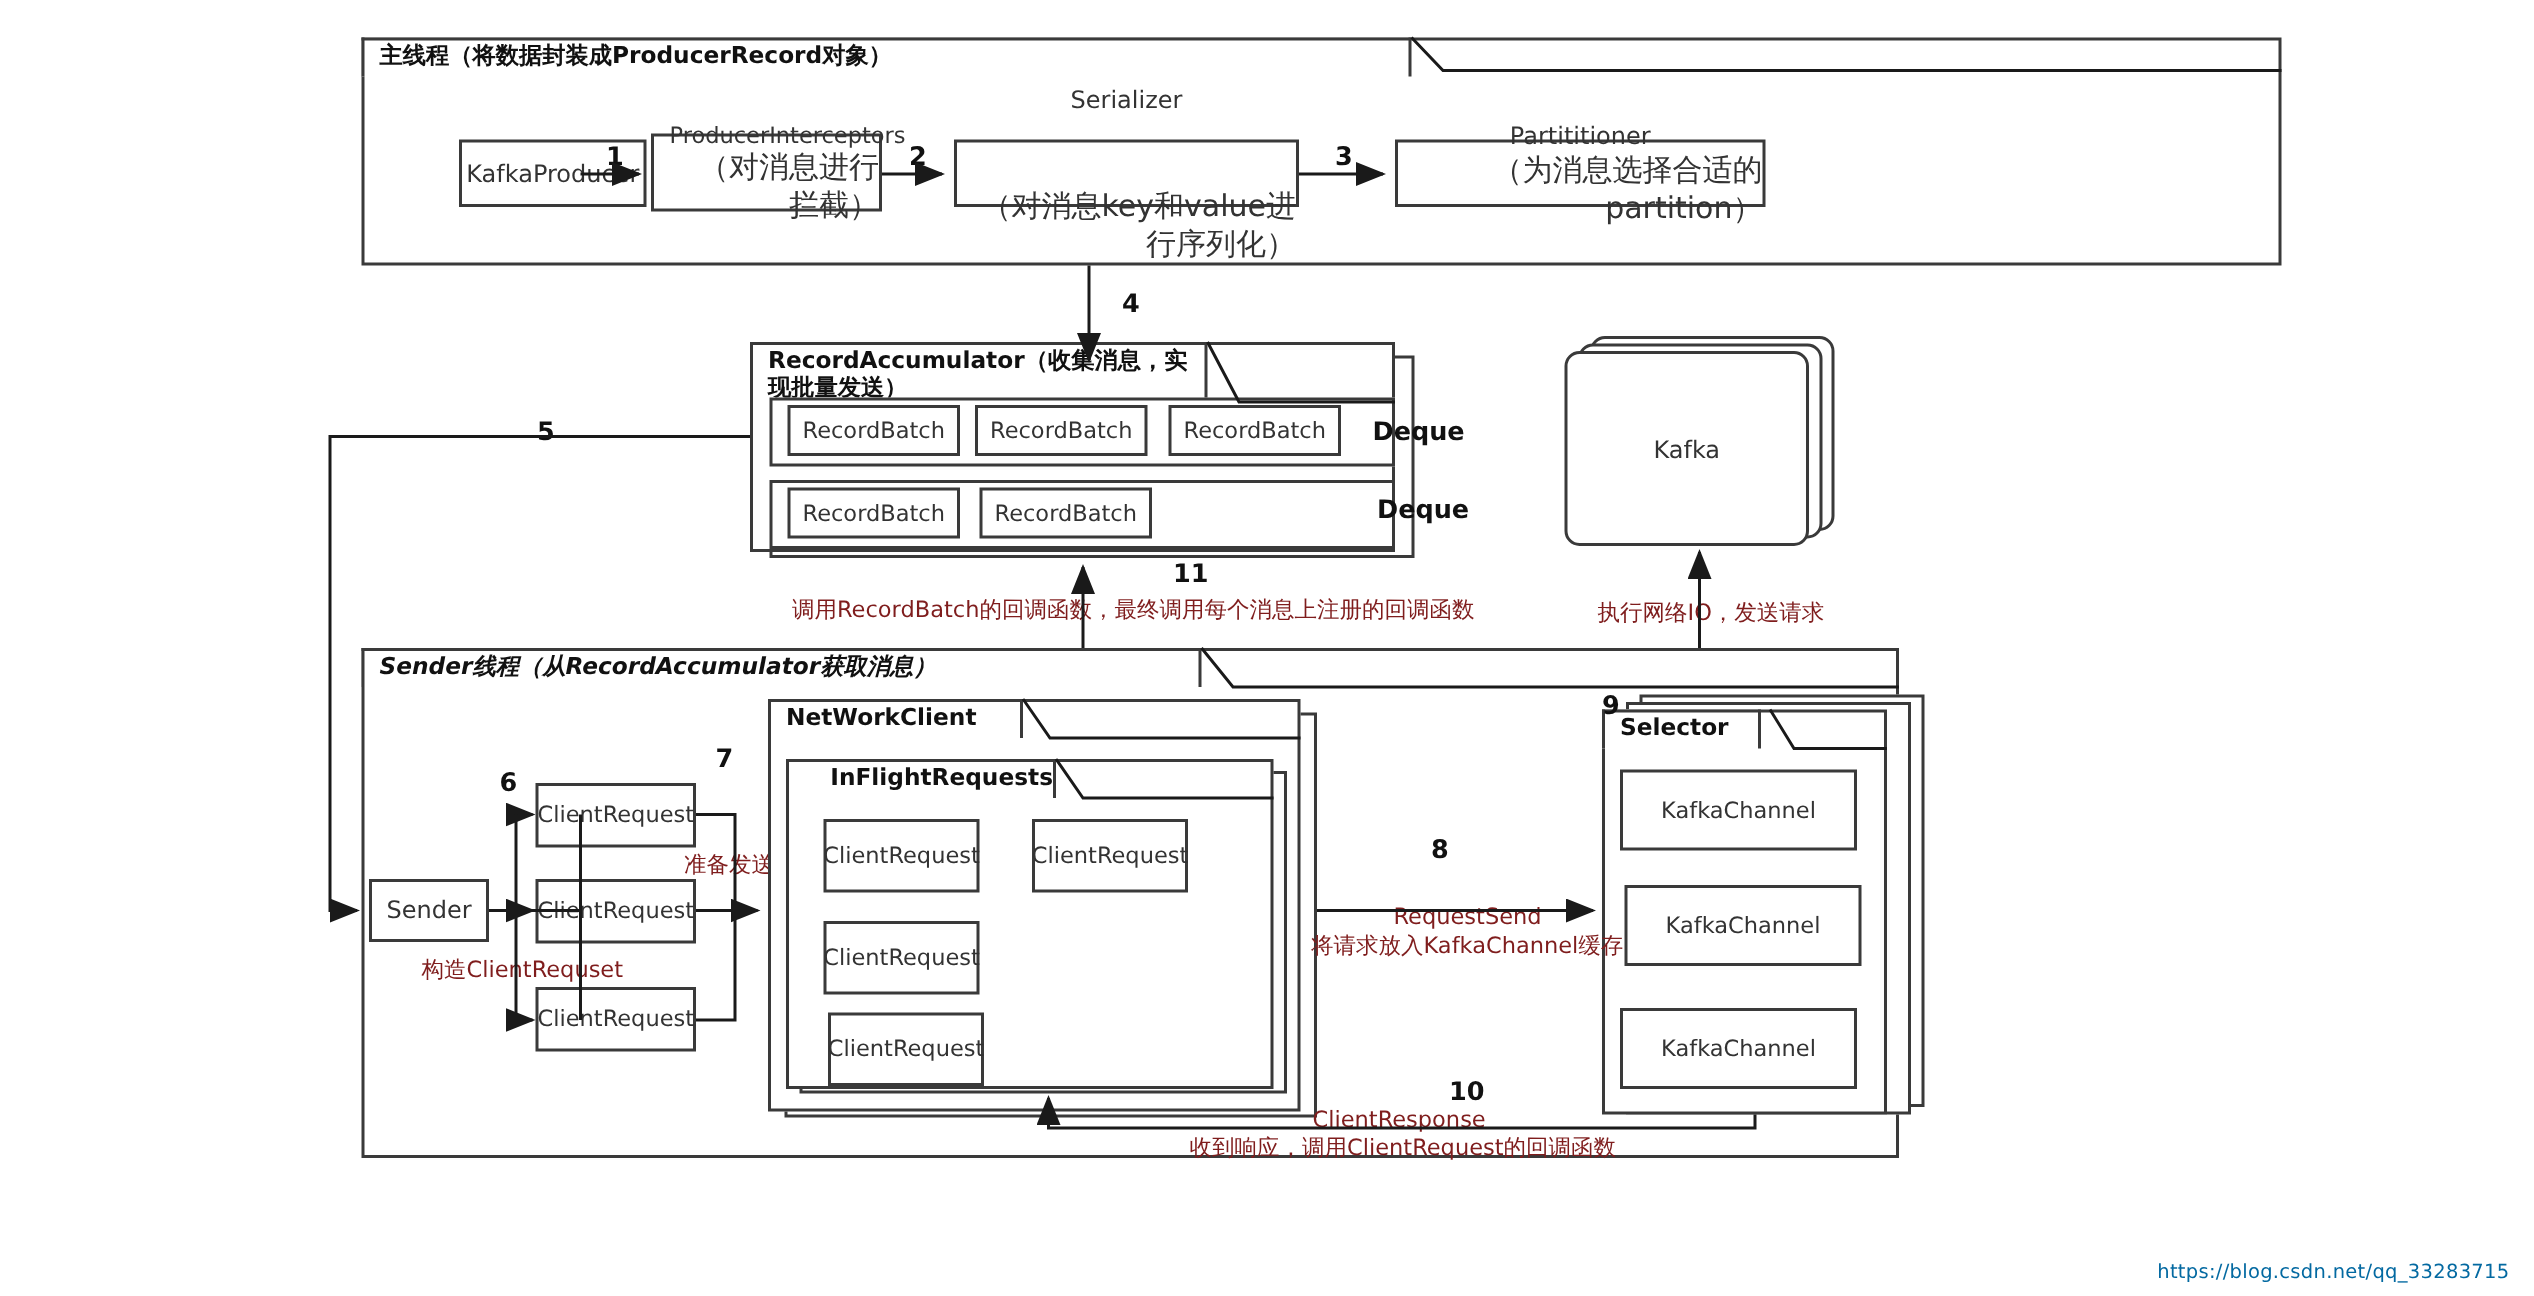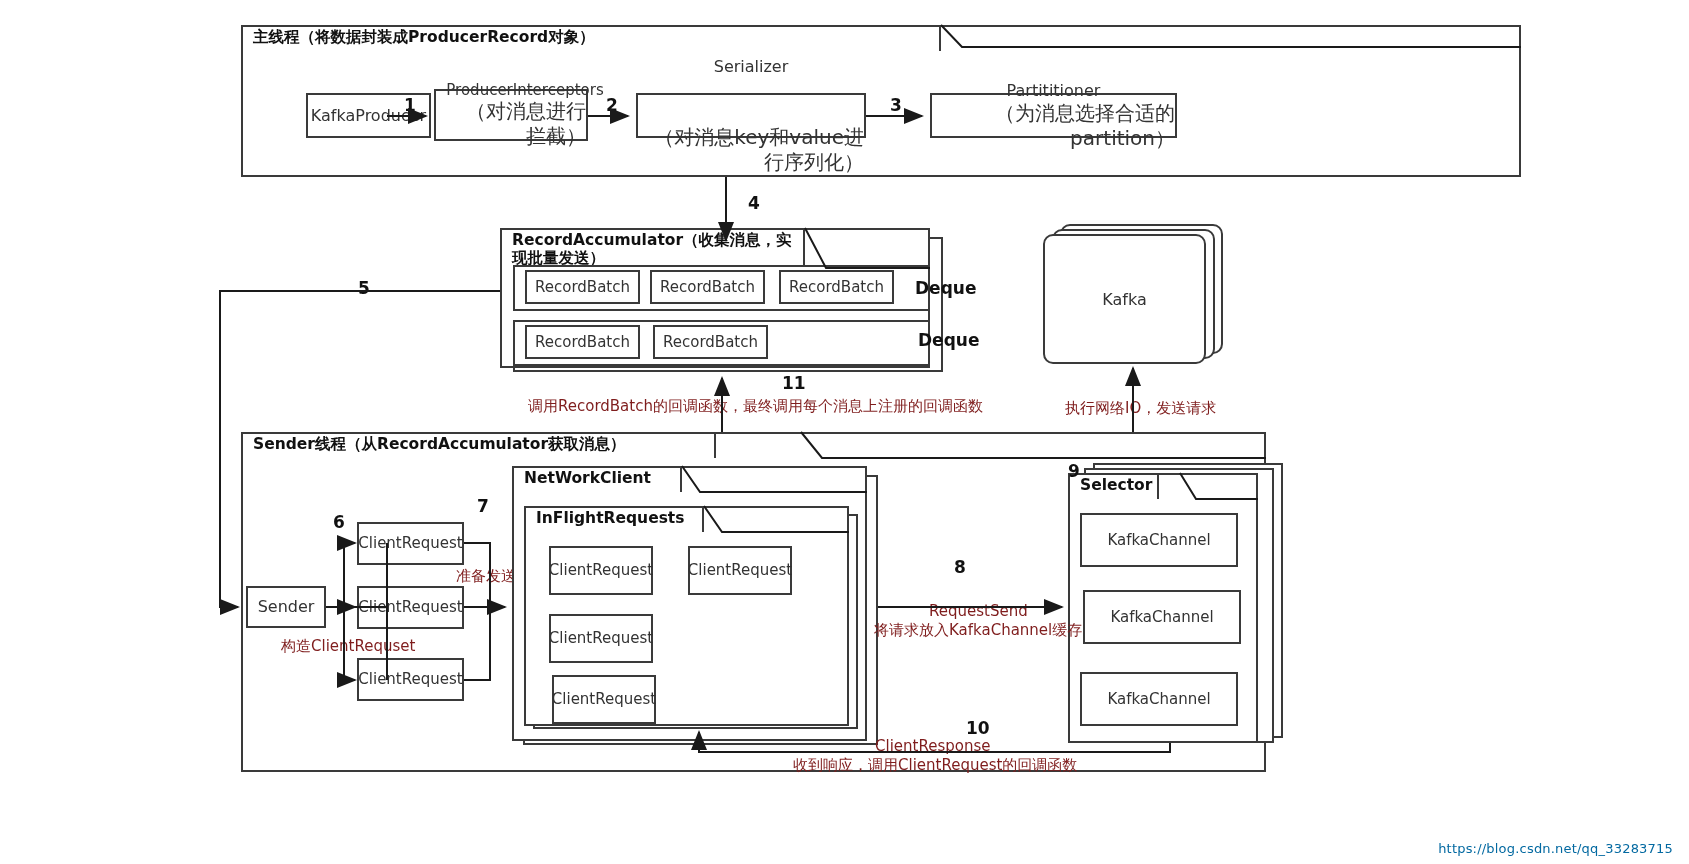--- a/index.html
+++ b/index.html
@@ -168,21 +168,21 @@
   <div class="lbl" style="left:528px;top:396px;">调用RecordBatch的回调函数，最终调用每个消息上注册的回调函数</div>
 
   <div class="abs rnode" style="left:1060px;top:224px;width:163px;height:130px;"></div>
   <div class="abs rnode" style="left:1052px;top:229px;width:163px;height:130px;"></div>
   <div class="abs rnode" style="left:1043px;top:234px;width:163px;height:130px;">
     <span>Kafka</span>
   </div>
   <div class="lbl" style="left:1065px;top:398px;">执行网络IO，发送请求</div>
 
   <div class="abs grp" style="left:241px;top:432px;width:1025px;height:340px;"></div>
-  <div class="grp-title" style="left:241px;top:432px;width:475px;">
+  <div class="grp-title" style="left:241px;top:432px;width:560px;font-style:italic;">
     <span>Sender线程（从RecordAccumulator获取消息）</span>
   </div>
 
   <div class="abs node" style="left:246px;top:586px;width:80px;height:42px;">
     <span>Sender</span>
   </div>
   <div class="lbl" style="left:281px;top:636px;">构造ClientRequset</div>
 
   <div class="abs node" style="left:357px;top:522px;width:107px;height:43px;font-size:15px;">
     <span>ClientRequest</span>
@@ -199,41 +199,41 @@
   <div class="lbl" style="left:456px;top:566px;">准备发送</div>
 
   <div class="abs stack-shadow" style="left:523px;top:475px;width:355px;height:270px;"></div>
   <div class="abs grp" style="left:512px;top:466px;width:355px;height:275px;"></div>
   <div class="grp-title" style="left:512px;top:466px;width:170px;">
     <span>NetWorkClient</span>
   </div>
 
   <div class="abs stack-shadow" style="left:533px;top:514px;width:325px;height:215px;"></div>
   <div class="abs grp" style="left:524px;top:506px;width:325px;height:220px;"></div>
-  <div class="grp-title" style="left:524px;top:506px;width:180px;">
+  <div class="grp-title" style="left:524px;top:506px;width:180px;justify-content:flex-end;">
     <span>InFlightRequests</span>
   </div>
 
   <div class="abs node" style="left:549px;top:546px;width:104px;height:49px;font-size:15px;">
     <span>ClientRequest</span>
   </div>
   <div class="abs node" style="left:688px;top:546px;width:104px;height:49px;font-size:15px;">
     <span>ClientRequest</span>
   </div>
   <div class="abs node" style="left:549px;top:614px;width:104px;height:49px;font-size:15px;">
     <span>ClientRequest</span>
   </div>
   <div class="abs node" style="left:552px;top:675px;width:104px;height:49px;font-size:15px;">
     <span>ClientRequest</span>
   </div>
 
   <div class="abs stack-shadow" style="left:1093px;top:463px;width:190px;height:275px;"></div>
   <div class="abs stack-shadow" style="left:1084px;top:468px;width:190px;height:275px;"></div>
   <div class="abs grp" style="left:1068px;top:473px;width:190px;height:270px;"></div>
-  <div class="grp-title" style="left:1068px;top:473px;width:91px;text-align:right;">
+  <div class="grp-title" style="left:1068px;top:473px;width:106px;text-align:right;">
     <span>Selector</span>
   </div>
 
   <div class="abs node" style="left:1080px;top:513px;width:158px;height:54px;font-size:15px;">
     <span>KafkaChannel</span>
   </div>
   <div class="abs node" style="left:1083px;top:590px;width:158px;height:54px;font-size:15px;">
     <span>KafkaChannel</span>
   </div>
   <div class="abs node" style="left:1080px;top:672px;width:158px;height:54px;font-size:15px;">

